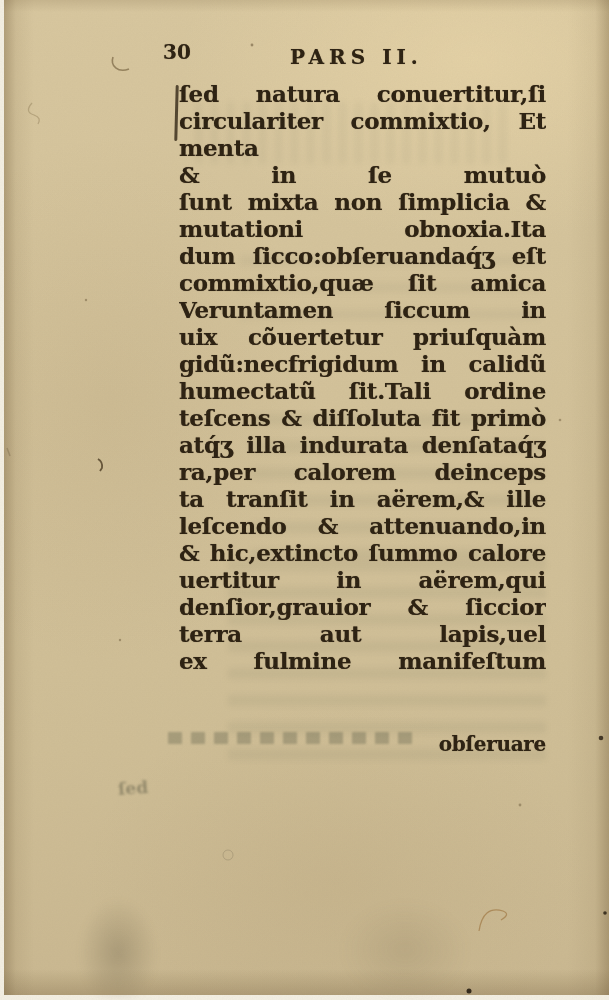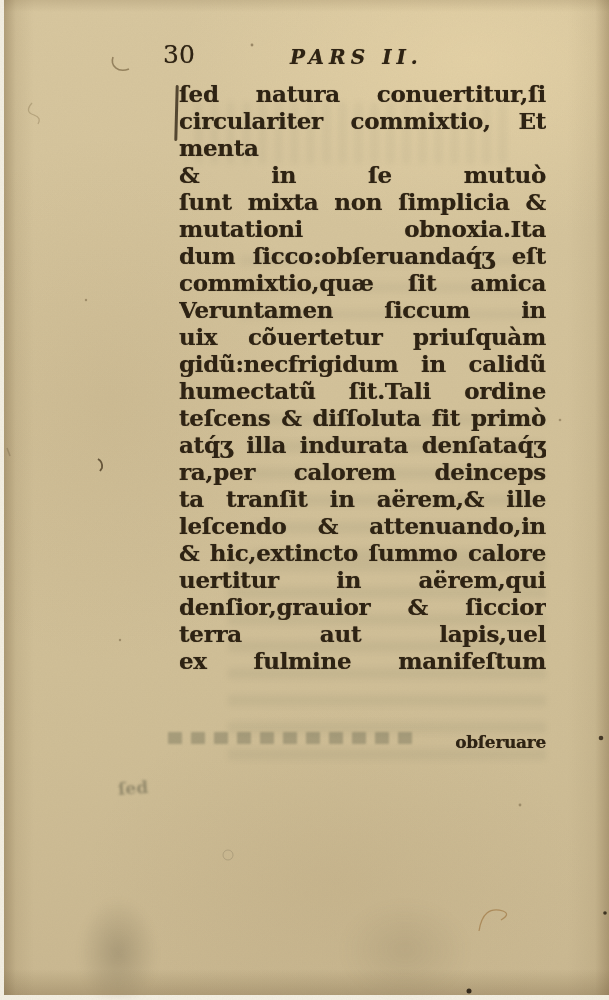--- a/index.html
+++ b/index.html
@@ -18,33 +18,33 @@
   .edge-right-shadow{position:absolute;right:0;top:0;width:42px;height:100%;
     background:linear-gradient(270deg,rgba(106,85,50,.35),rgba(106,85,50,.08) 14px,rgba(106,85,50,0) 42px);}
   .edge-bottom-shadow{position:absolute;left:0;bottom:5px;width:100%;height:26px;
     background:linear-gradient(0deg,rgba(112,92,58,.30),rgba(112,92,58,0) 26px);}
   .edge-top-shadow{position:absolute;left:0;top:0;width:100%;height:12px;
     background:linear-gradient(180deg,rgba(118,98,62,.18),rgba(118,98,62,0));}
   .strip-left{position:absolute;left:0;top:0;width:4px;height:100%;background:#f4f0e4;}
   .strip-bottom{position:absolute;left:0;bottom:0;width:100%;height:5px;background:#f4f0e4;}
 
   
-  .page-number{position:absolute;left:163px;top:40px;font-size:25px;font-weight:400;
+  .page-number{position:absolute;left:163px;top:40px;font-size:20px;font-weight:700;
     color:#2a1f10;text-shadow:0 0 .7px rgba(40,28,12,.6);text-align:right;}
   .running-header{position:absolute;left:290px;top:45px;font-size:20px;font-weight:700;
-    letter-spacing:5px;color:#2a1f10;text-shadow:0 0 .7px rgba(40,28,12,.6);font-style:italic;}
+    letter-spacing:5px;color:#2a1f10;text-shadow:0 0 .7px rgba(40,28,12,.6);}
 
   
   .text-block{position:absolute;left:179px;top:80px;width:367px;
     font-size:23px;font-weight:700;color:#2a1f10;letter-spacing:-.3px;
     text-shadow:0 0 .7px rgba(40,28,12,.65);}
   .line{height:27px;line-height:27px;text-align:justify;overflow:hidden;white-space:normal;}
   .line::after{content:"";display:inline-block;width:100%;height:0;}
   .catchword-row{position:absolute;left:179px;top:732px;width:367px;text-align:right;
-    font-size:17px;font-weight:700;color:#2a1f10;letter-spacing:-.3px;
+    font-size:20px;font-weight:700;color:#2a1f10;letter-spacing:-.3px;
     text-shadow:0 0 .7px rgba(40,28,12,.65);}
 
   
   .ink-bar{position:absolute;left:175px;top:85px;width:3.2px;height:56px;border-radius:2px;
     background:#3a2d1b;opacity:.85;transform:rotate(1.5deg);}
 
   
   .showthrough{position:absolute;pointer-events:none;filter:blur(3px);
     background:repeating-linear-gradient(0deg,rgba(95,98,76,.55) 0 11px,rgba(95,98,76,0) 11px 27px);}
   .st-a{left:195px;top:102px;width:320px;height:62px;opacity:.13;

